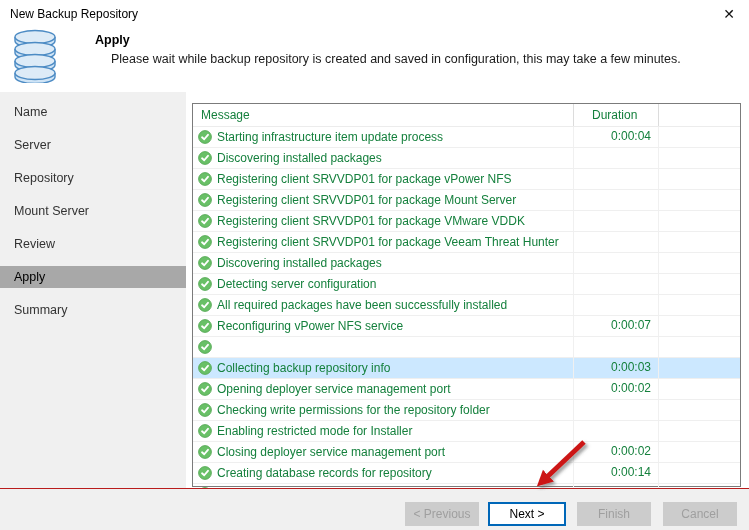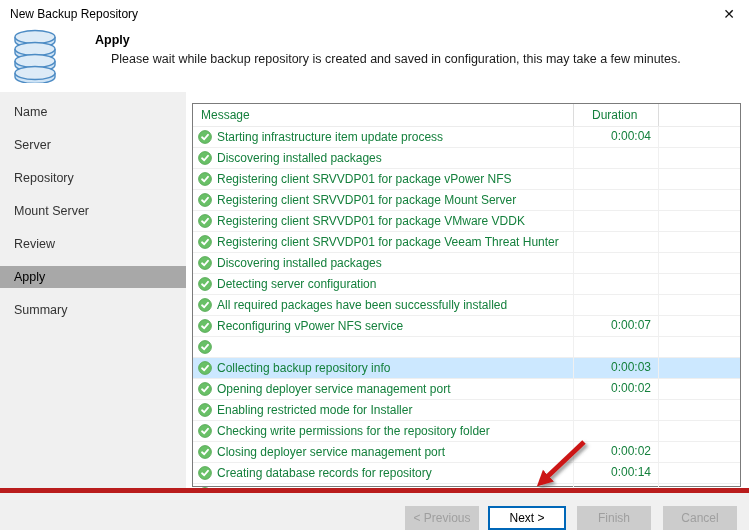--- a/index.html
+++ b/index.html
@@ -38,21 +38,21 @@
   .tr.selected{background:#cce8ff;}
   .td{box-sizing:border-box;}
   .td-msg{width:381px;display:flex;align-items:center;gap:5px;padding-left:5px;
     border-right:1px solid #f0f0f0;white-space:nowrap;overflow:hidden;}
   .td-dur{width:85px;text-align:right;padding-right:7px;border-right:1px solid #f0f0f0;
     line-height:19px;}
   .td-rest{flex:1;}
   .check{display:inline-flex;flex:0 0 auto;}
   
   .footer{position:absolute;left:0;bottom:0;width:749px;height:42px;background:#f0f0f0;
-    border-top:5px solid #b91c1c;box-sizing:border-box;}
+    border-top:1px solid #b91c1c;box-sizing:border-box;}
   .btn{position:absolute;top:13px;width:74px;height:24px;font-size:12px;
     font-family:"Liberation Sans","DejaVu Sans",sans-serif;
     text-align:center;box-sizing:border-box;border:none;padding:0;cursor:default;}
   .btn.disabled{background:#cccccc;color:#9f9f9f;}
   .btn.focused{background:#ffffff;color:#000;border:2px solid #0067b8;cursor:pointer;}
   #btn-prev{left:405px;}
   #btn-next{left:488px;width:78px;}
   #btn-finish{left:577px;}
   #btn-cancel{left:663px;}
   
@@ -294,35 +294,35 @@
         </div>
 
         <div class="tr">
           <div class="td td-msg">
             <span class="check">
               <svg width="14" height="14" viewBox="0 0 16 16">
                 <circle cx="8" cy="8" r="7.3" fill="#69c067" stroke="#55a854" stroke-width="1"></circle>
                 <path d="M4.6 8.3 L7.1 10.6 L11.4 5.5" fill="none" stroke="#ffffff" stroke-width="2.1" stroke-linecap="round" stroke-linejoin="round"></path>
               </svg>
             </span>
+            <span>Checking write permissions for the repository folder</span>
+          </div>
+          <div class="td td-dur"></div>
+          <div class="td td-rest"></div>
+        </div>
+
+        <div class="tr">
+          <div class="td td-msg">
+            <span class="check">
+              <svg width="14" height="14" viewBox="0 0 16 16">
+                <circle cx="8" cy="8" r="7.3" fill="#69c067" stroke="#55a854" stroke-width="1"></circle>
+                <path d="M4.6 8.3 L7.1 10.6 L11.4 5.5" fill="none" stroke="#ffffff" stroke-width="2.1" stroke-linecap="round" stroke-linejoin="round"></path>
+              </svg>
+            </span>
             <span>Enabling restricted mode for Installer</span>
-          </div>
-          <div class="td td-dur"></div>
-          <div class="td td-rest"></div>
-        </div>
-
-        <div class="tr">
-          <div class="td td-msg">
-            <span class="check">
-              <svg width="14" height="14" viewBox="0 0 16 16">
-                <circle cx="8" cy="8" r="7.3" fill="#69c067" stroke="#55a854" stroke-width="1"></circle>
-                <path d="M4.6 8.3 L7.1 10.6 L11.4 5.5" fill="none" stroke="#ffffff" stroke-width="2.1" stroke-linecap="round" stroke-linejoin="round"></path>
-              </svg>
-            </span>
-            <span>Checking write permissions for the repository folder</span>
           </div>
           <div class="td td-dur"></div>
           <div class="td td-rest"></div>
         </div>
 
         <div class="tr">
           <div class="td td-msg">
             <span class="check">
               <svg width="14" height="14" viewBox="0 0 16 16">
                 <circle cx="8" cy="8" r="7.3" fill="#69c067" stroke="#55a854" stroke-width="1"></circle>

